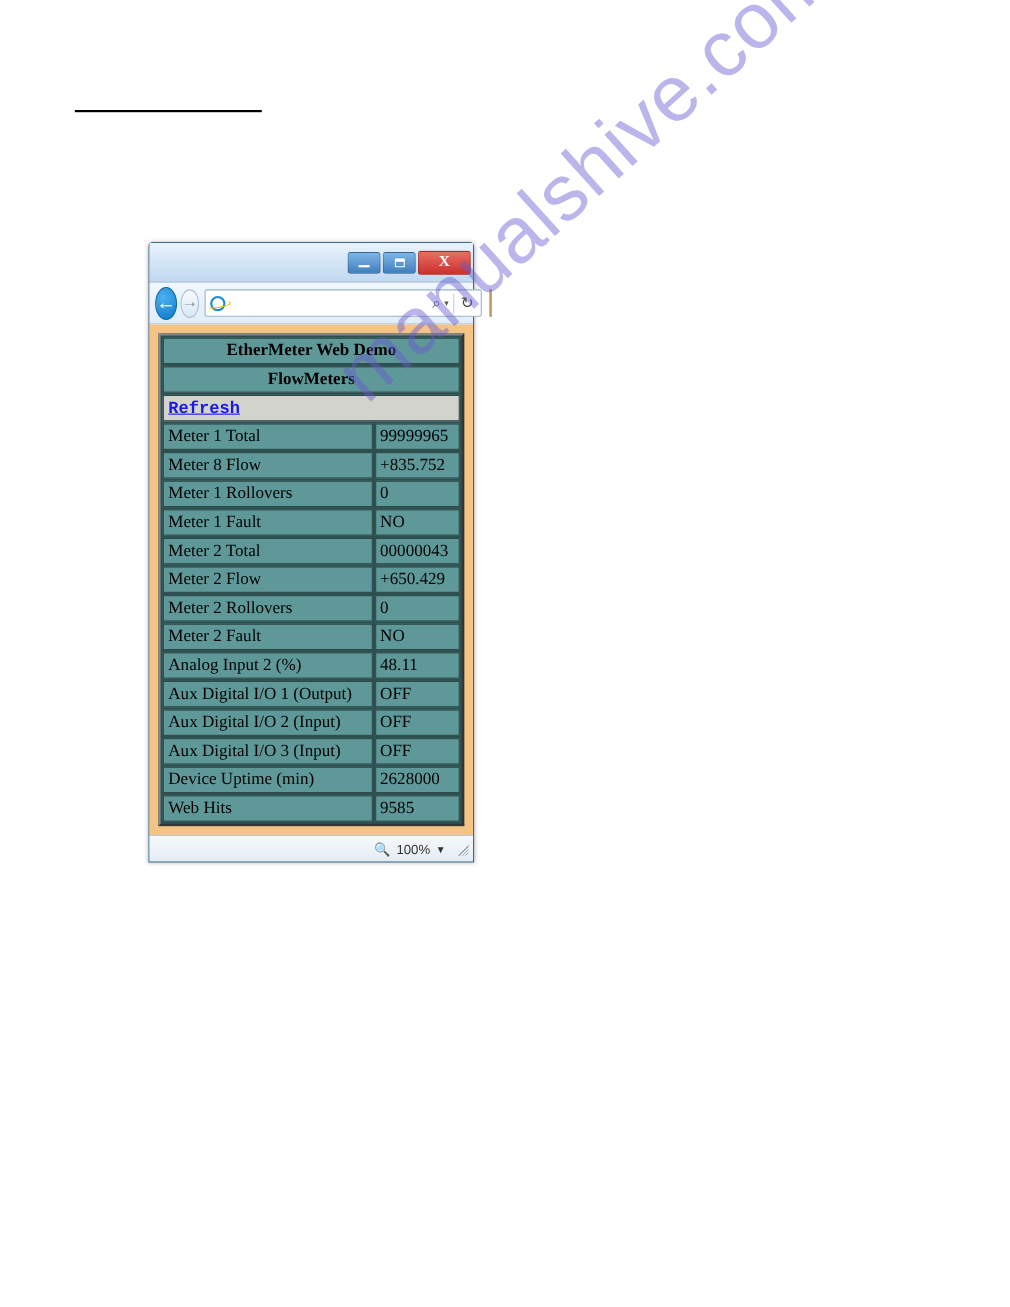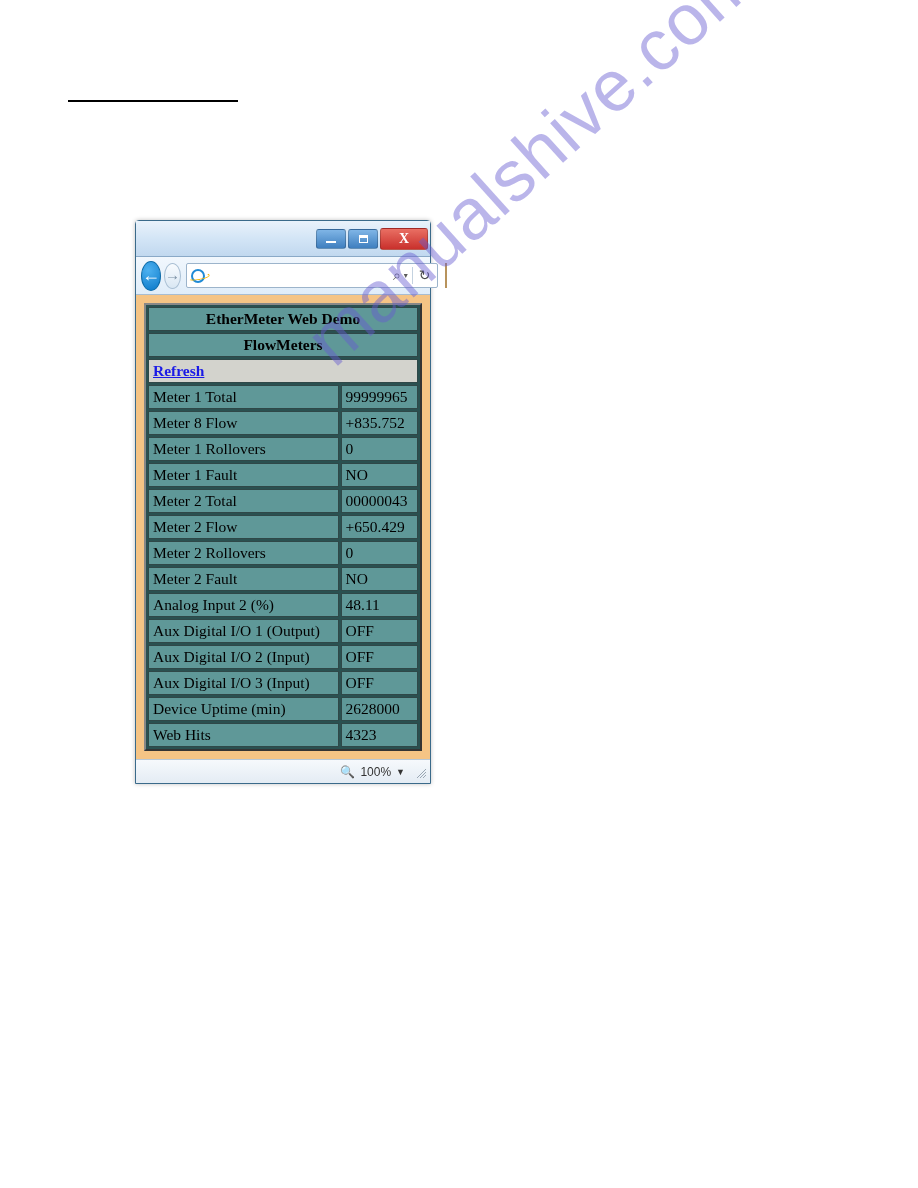--- a/index.html
+++ b/index.html
@@ -201,20 +201,21 @@
     font-weight: bold;
   }
   .refresh-row {
     background: #d3d3cd !important;
   }
   .refresh-link {
     color: #1a1ae6;
     text-decoration: underline;
     font-weight: bold;
     cursor: pointer;
+    font-family: Liberation Mono, monospace;
   }
   .statusbar {
     height: 24px;
     background: linear-gradient(to bottom, #f6f9fc, #e4ecf4);
     border-top: 1px solid #b9c8d6;
     display: flex;
     align-items: center;
     justify-content: flex-end;
     font-family: Arial, sans-serif;
     font-size: 12px;
@@ -353,21 +354,21 @@
           <tr>
             <td>Aux Digital I/O 3 (Input)</td>
             <td>OFF</td>
           </tr>
           <tr>
             <td>Device Uptime (min)</td>
             <td>2628000</td>
           </tr>
           <tr>
             <td>Web Hits</td>
-            <td>4323</td>
+            <td>9585</td>
           </tr>
         </tbody>
     </table>
   </div>
 
   <div class="statusbar">
     <span class="zoom-mag">🔍</span>
     <span>100%</span>
     <span class="zoom-arrow">▼</span>
     <span class="resize-grip"></span>

